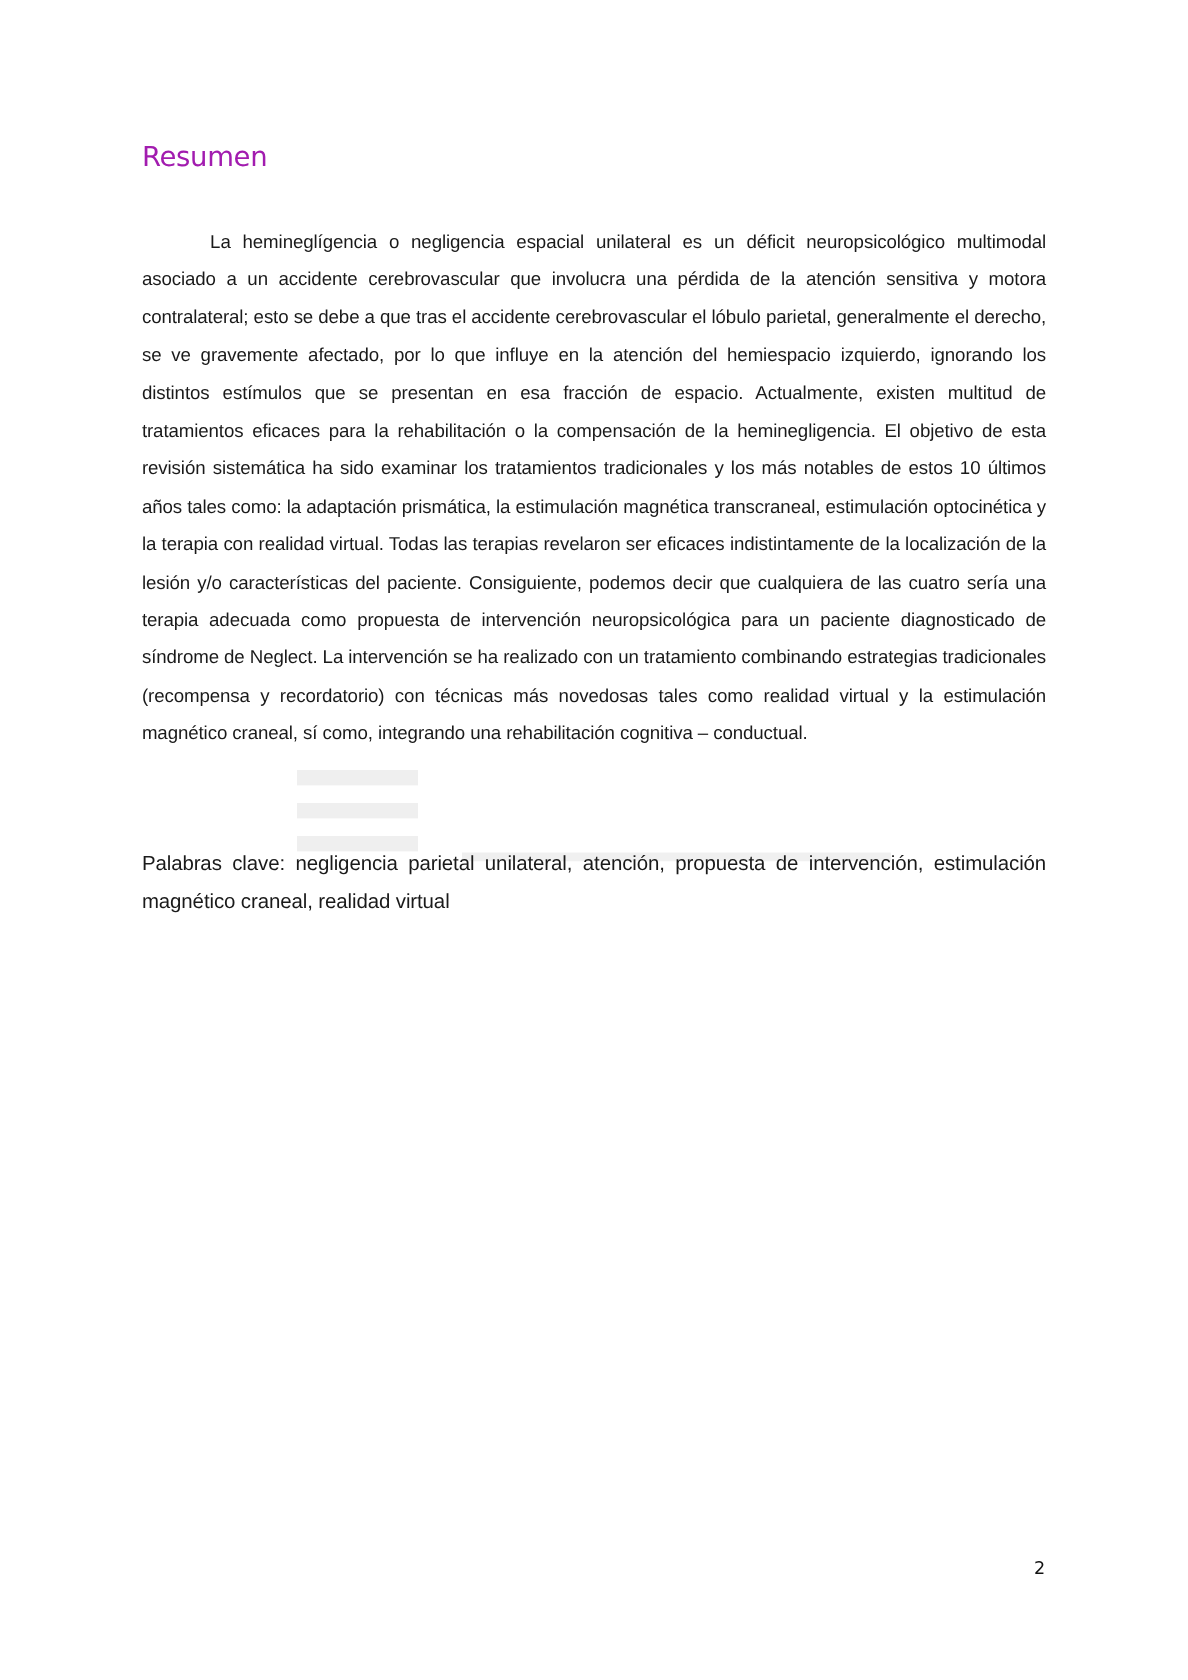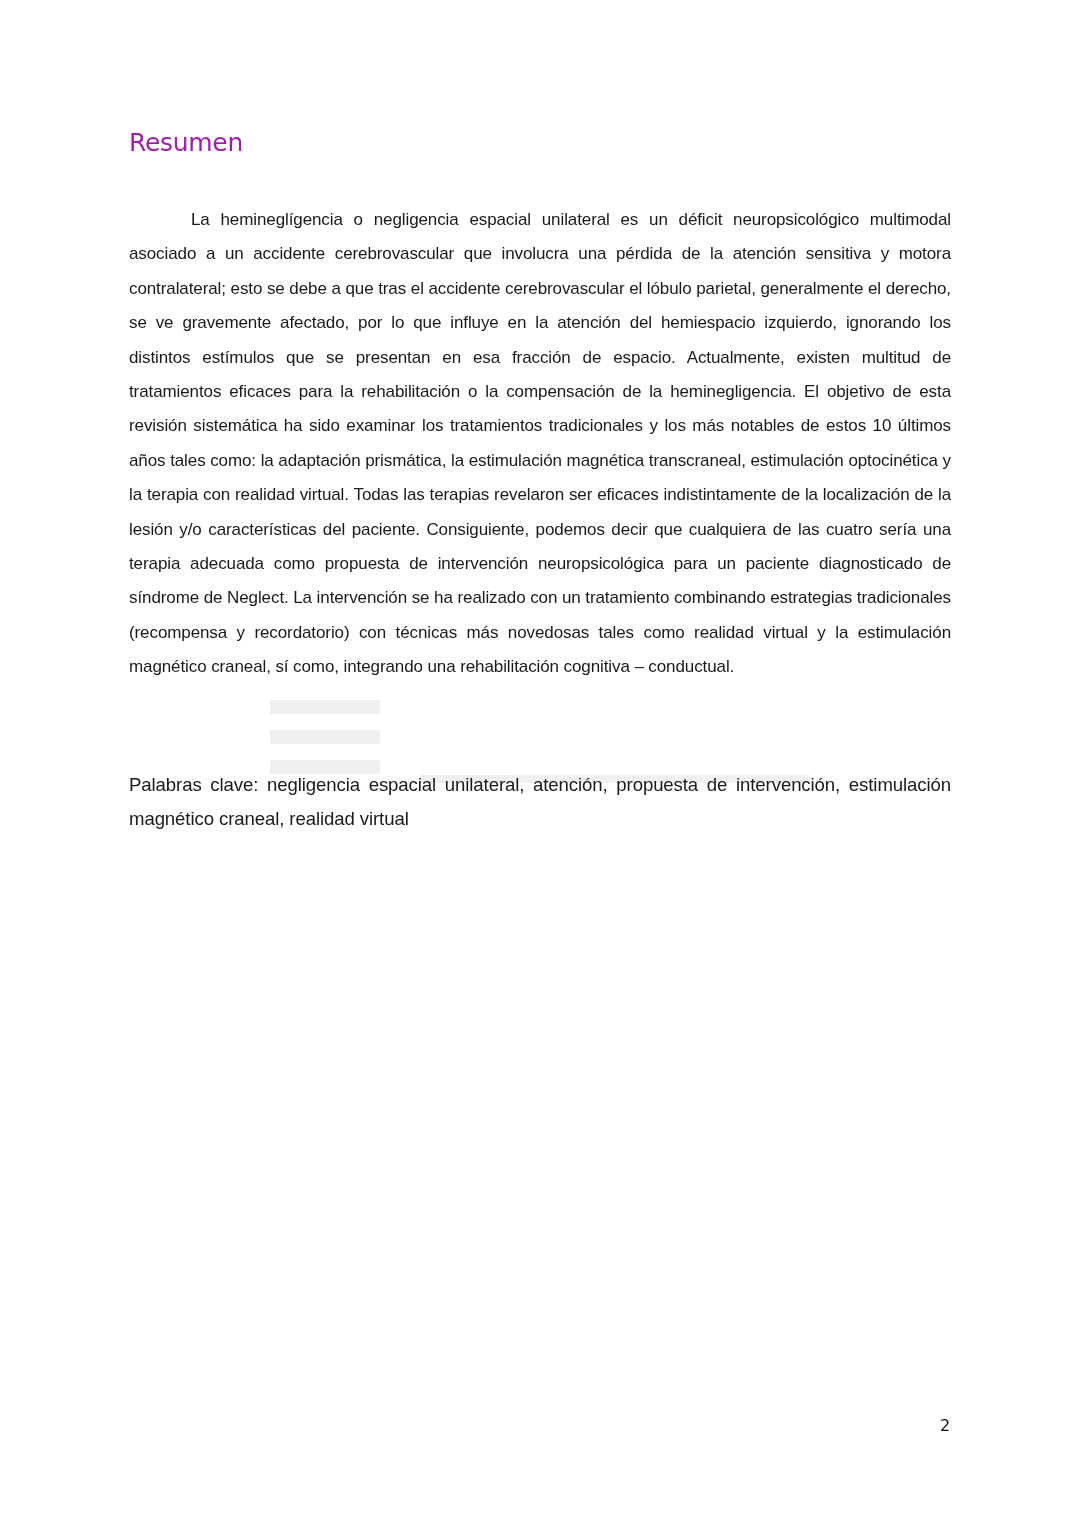--- a/index.html
+++ b/index.html
@@ -45,15 +45,15 @@
   <div class="bar" style="left:0;top:20px;width:110px;height:14px;"></div>
   <div class="bar" style="left:0;top:50px;width:110px;height:14px;"></div>
   <div class="bar" style="left:0;top:80px;width:110px;height:14px;"></div>
   <div class="bar" style="left:150px;top:95px;width:390px;height:8px;"></div>
 </div>
 
 <h2 class="heading">Resumen</h2>
 
 <p class="body-text"><span class="indent"></span><span>La hemineglígencia o negligencia espacial unilateral es un déficit neuropsicológico multimodal asociado a un accidente cerebrovascular que involucra una pérdida de la atención sensitiva y motora contralateral; esto se debe a que tras el accidente cerebrovascular el lóbulo parietal, generalmente el derecho, se ve gravemente afectado, por lo que influye en la atención del hemiespacio izquierdo, ignorando los distintos estímulos que se presentan en esa fracción de espacio. Actualmente, existen multitud de tratamientos eficaces para la rehabilitación o la compensación de la heminegligencia. El objetivo de esta revisión sistemática ha sido examinar los tratamientos tradicionales y los más notables de estos 10 últimos años tales como: la adaptación prismática, la estimulación magnética transcraneal, estimulación optocinética y la terapia con realidad virtual. Todas las terapias revelaron ser eficaces indistintamente de la localización de la lesión y/o características del paciente. Consiguiente, podemos decir que cualquiera de las cuatro sería una terapia adecuada como propuesta de intervención neuropsicológica para un paciente diagnosticado de síndrome de Neglect. La intervención se ha realizado con un tratamiento combinando estrategias tradicionales (recompensa y recordatorio) con técnicas más novedosas tales como realidad virtual y la estimulación magnético craneal, sí como, integrando una rehabilitación cognitiva – conductual.</span></p>
 
-<p class="keywords">Palabras clave: negligencia espacial unilateral, atención, propuesta de intervención, estimulación magnético craneal, realidad virtual</p>
+<p class="keywords">Palabras clave: negligencia parietal unilateral, atención, propuesta de intervención, estimulación magnético craneal, realidad virtual</p>
 
 <div class="page-number">2</div>
 
 </body></html>

